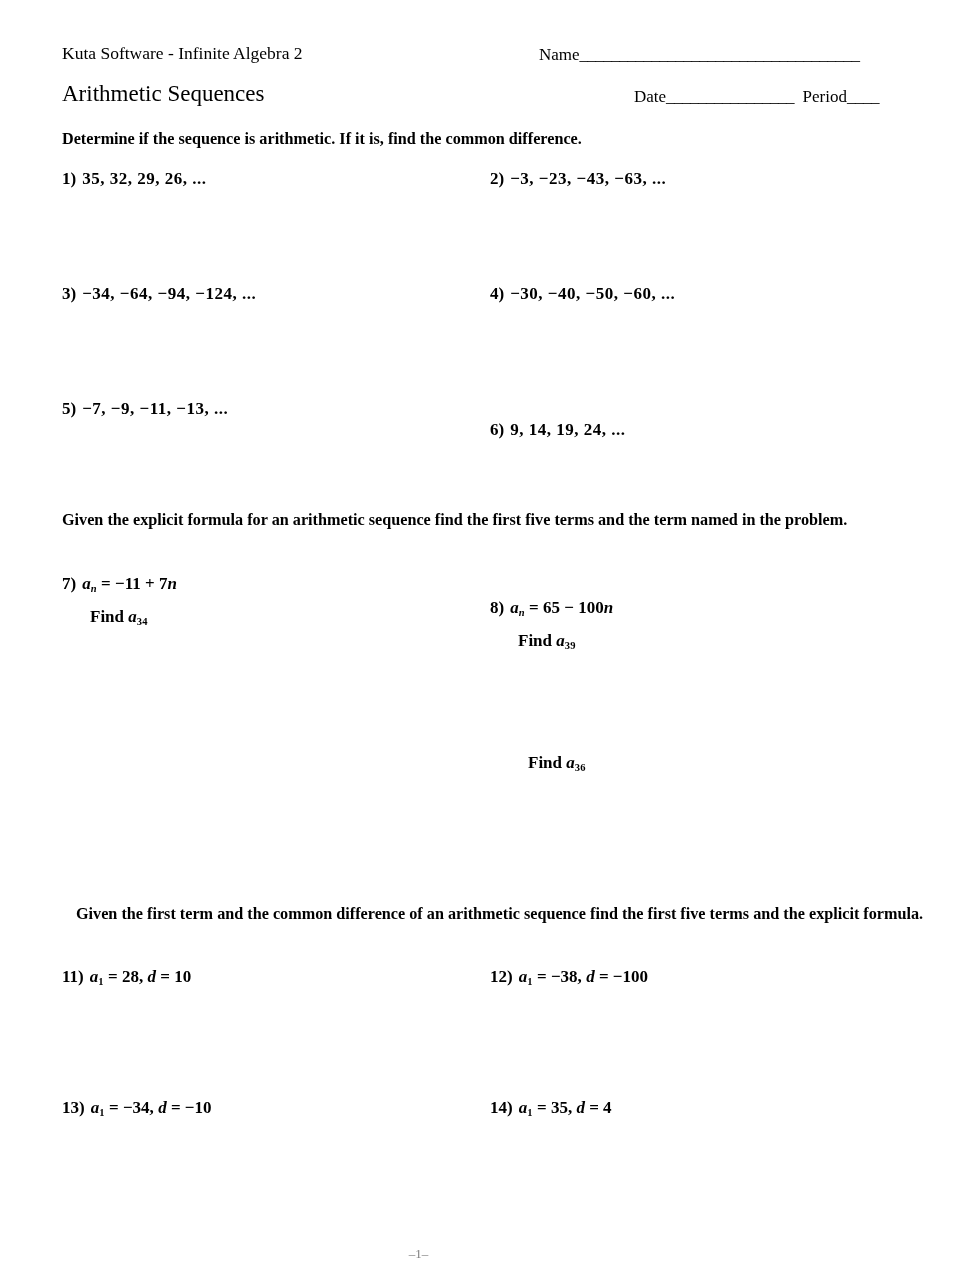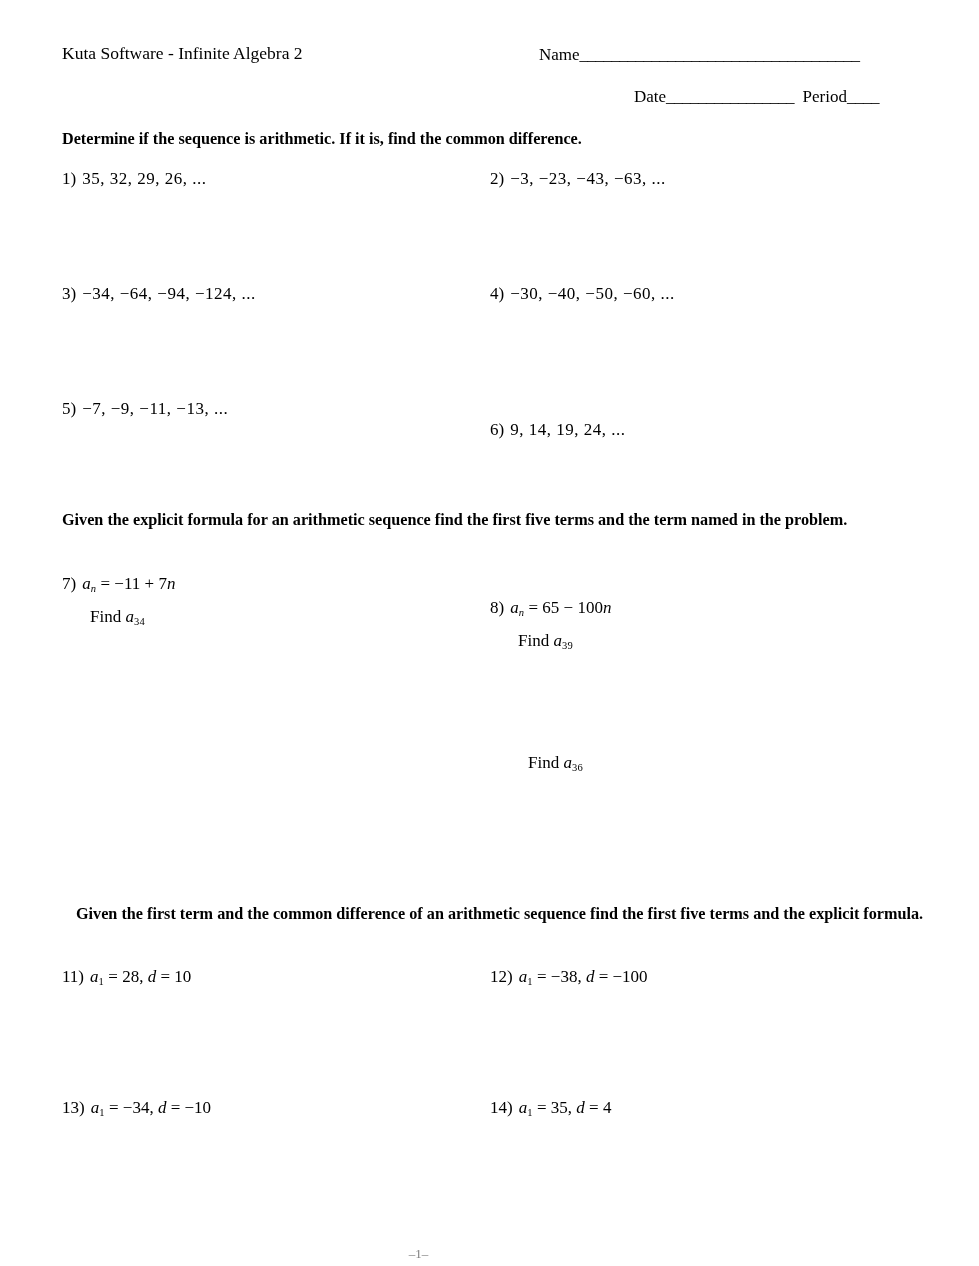--- a/index.html
+++ b/index.html
@@ -45,20 +45,21 @@
   .dir-1 { left: 62px; top: 129px; width: 880px; }
   .dir-2 { left: 62px; top: 510px; width: 862px; }
   .dir-3 { left: 76px; top: 904px; width: 874px; }
 
   
   .prob {
     position: absolute;
     font-size: 17px;
     line-height: 1.25;
     white-space: nowrap;
+    font-weight: bold;
   }
   .prob .num { margin-right: 6px; }
   .var { font-style: italic; }
   sub {
     font-size: 0.62em;
     vertical-align: -0.32em;
     font-style: normal;
     letter-spacing: 0.3px;
   }
   sub.it { font-style: italic; }
@@ -98,20 +99,21 @@
     font-size: 13px;
     color: #808080;
   }
 </style>
 </head>
 <body>
 
 <div class="page">
 
   <div class="hdr-brand">Kuta Software - Infinite Algebra 2</div>
+  <div class="hdr-title">Arithmetic Sequences</div>
 
   <div class="hdr-name">
     <span>Name</span><span class="rule">___________________________________</span>
   </div>
 
   <div class="hdr-dateline">
     <span>Date</span><span class="rule">________________</span><span>&nbsp;&nbsp;</span><span>Period</span><span class="rule">____</span>
   </div>
 
   <div class="directions dir-1">Determine if the sequence is arithmetic.  If it is, find the common difference.</div>

